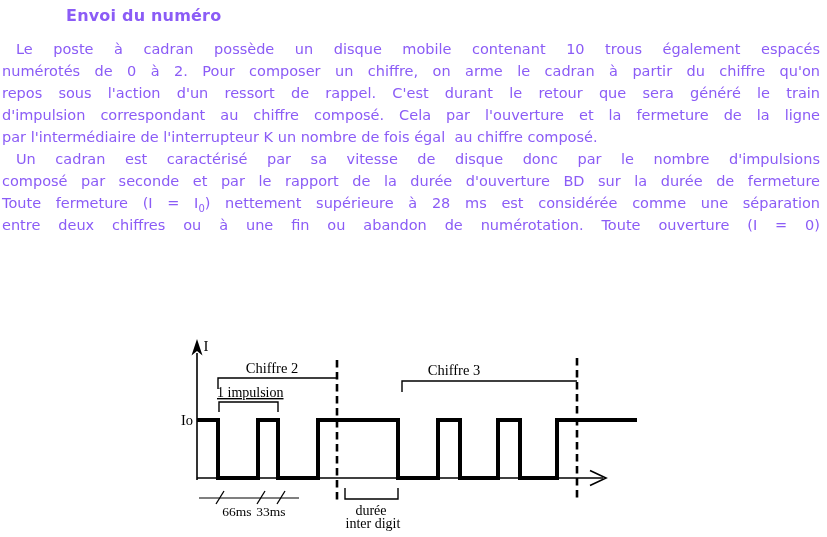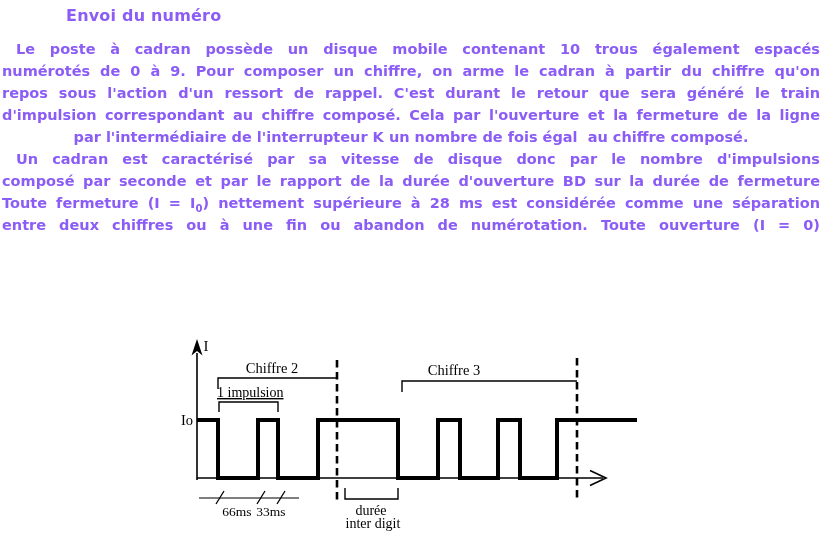--- a/index.html
+++ b/index.html
@@ -16,23 +16,22 @@
     margin: 6px 0 0 66px;
     font-size: 16px;
     font-weight: bold;
     line-height: 19px;
     letter-spacing: 0.2px;
   }
   .text-block {
     margin: 13px 7px 0 2px;
     font-size: 14.5px;
     line-height: 22px;
-    font-weight: bold;
   }
-  .tline { width: 100%; text-align: center; }
+  .tline { width: 100%; text-align: left; }
   .tline.just { text-align: justify; text-align-last: justify; }
   .tline.ind { text-indent: 14px; }
   .tline sub { font-size: 10px; line-height: 0; }
   .figure-svg {
     position: absolute;
     left: 150px;
     top: 330px;
   }
   .figure-svg text {
     font-family: "Liberation Serif", "DejaVu Serif", serif;
@@ -41,21 +40,21 @@
 </style>
 </head>
 <body>
 
 <div class="page">
 
   <h1 class="heading">Envoi du numéro</h1>
 
   <div class="text-block" id="lines">
       <div class="tline just ind">Le poste à cadran possède un disque mobile contenant 10 trous également espacés</div>
-      <div class="tline just">numérotés de 0 à 9. Pour composer un chiffre, on arme le cadran à partir du chiffre qu'on</div>
+      <div class="tline just">numérotés de 0 à 2. Pour composer un chiffre, on arme le cadran à partir du chiffre qu'on</div>
       <div class="tline just">repos sous l'action d'un ressort de rappel. C'est durant le retour que sera généré le train</div>
       <div class="tline just">d'impulsion correspondant au chiffre composé. Cela par l'ouverture et la fermeture de la ligne</div>
       <div class="tline">par l'intermédiaire de l'interrupteur K un nombre de fois égal&nbsp; au chiffre composé.</div>
       <div class="tline just ind">Un cadran est caractérisé par sa vitesse de disque donc par le nombre d'impulsions</div>
       <div class="tline just">composé par seconde et par le rapport de la durée d'ouverture BD sur la durée de fermeture</div>
       <div class="tline just"><span>Toute fermeture (I = I</span><sub>0</sub><span>) nettement supérieure à 28 ms est considérée comme une séparation</span></div>
       <div class="tline just">entre deux chiffres ou à une fin ou abandon de numérotation. Toute ouverture (I = 0)</div>
     </div>
 
   <svg class="figure-svg" width="520" height="207" viewBox="150 330 520 207">

